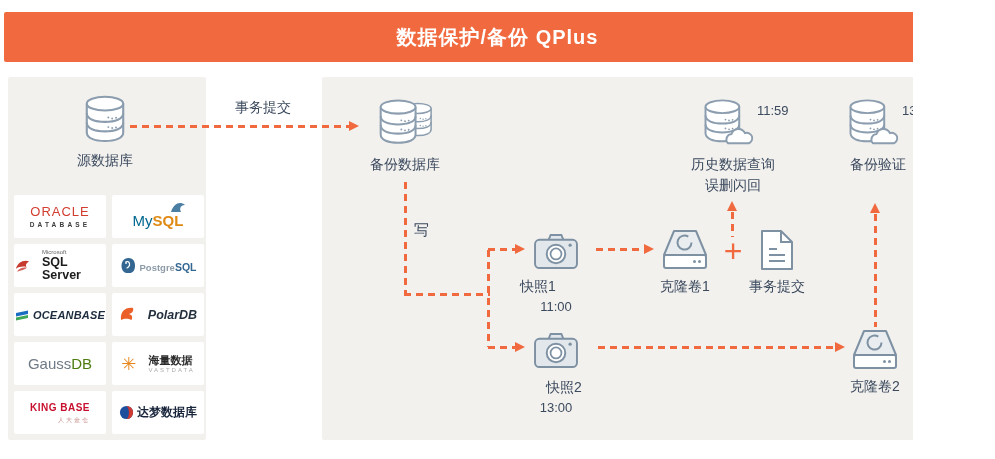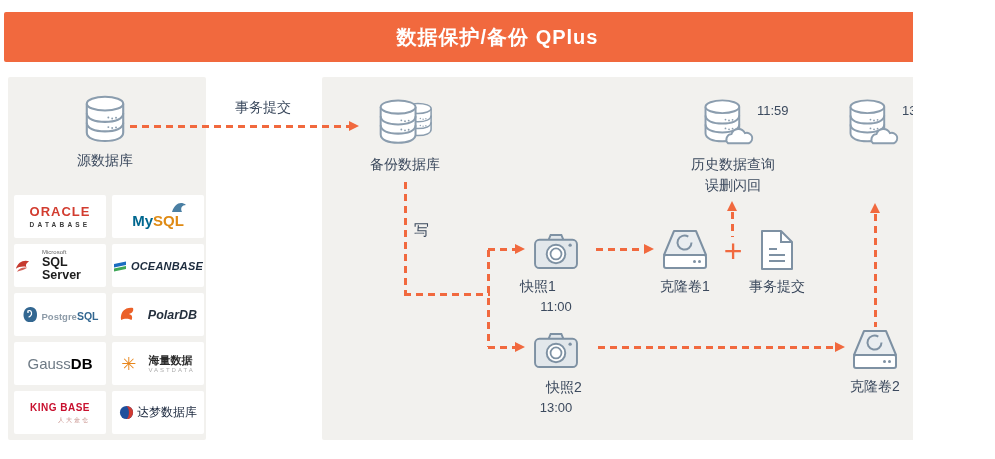--- a/index.html
+++ b/index.html
@@ -29,39 +29,39 @@
   .hline{height:3px;background:repeating-linear-gradient(90deg,var(--accent) 0 7px,transparent 7px 12px);}
   .vline{width:3px;background:repeating-linear-gradient(180deg,var(--accent) 0 7px,transparent 7px 12px);}
   .ah-r{width:0;height:0;border-top:5px solid transparent;border-bottom:5px solid transparent;border-left:10px solid var(--accent);}
   .ah-u{width:0;height:0;border-left:5px solid transparent;border-right:5px solid transparent;border-bottom:10px solid var(--accent);}
   .plus{color:var(--accent);font-size:32px;font-weight:400;line-height:32px;width:28px;text-align:center;}
   
   .vendor-grid{left:14px;top:195px;display:grid;grid-template-columns:92px 92px;grid-auto-rows:43px;gap:6px;}
   .vcard{background:#fff;border-radius:2px;display:flex;align-items:center;justify-content:center;overflow:hidden;}
   .vcol{display:flex;flex-direction:column;align-items:center;}
   .vrow{display:flex;align-items:center;gap:12px;}
-  .oracle1{color:#D23C2F;font-weight:700;font-size:13px;letter-spacing:1px;line-height:13px;}
+  .oracle1{color:#D23C2F;font-weight:400;font-size:13px;letter-spacing:1px;line-height:13px;}
   .oracle2{color:#3a3a3a;font-size:6.5px;letter-spacing:3.2px;font-weight:700;margin-top:3px;}
   .mysql-wrap{position:relative;padding-top:8px;}
-  .mysql1{color:#00678F;font-weight:700;font-size:15px;}
+  .mysql1{color:#00678F;font-weight:400;font-size:15px;}
   .mysql2{color:#DF8A13;font-weight:700;font-size:15px;}
   .ms-sub{color:#666;font-size:6px;line-height:7px;}
   .ms-main{color:#1c1c1c;font-size:12.5px;font-weight:600;line-height:13px;}
   .pg1{color:#8D9BA8;font-size:9.5px;font-weight:600;}
   .pg2{color:#336791;font-size:10.5px;font-weight:700;}
   .ob-text{color:#1C2B3D;font-size:11px;font-weight:800;font-style:italic;letter-spacing:.2px;}
   .polar-text{color:#25303E;font-size:12.5px;font-weight:700;font-style:italic;}
   .gauss1{color:#6E7A85;font-size:15px;font-weight:400;}
-  .gauss2{color:#000000;font-size:15px;font-weight:700;}
+  .gauss2{color:#4d7c0f;font-size:15px;font-weight:400;}
   .vast-star{color:#E8861B;font-size:18px;line-height:18px;font-weight:700;}
   .vast-main{color:#2b2b2b;font-size:11px;font-weight:700;line-height:12px;}
   .vast-sub{color:#ABABAB;font-size:6px;letter-spacing:2px;line-height:8px;}
   .kb-main{color:#C8102E;font-size:10px;font-weight:800;letter-spacing:.5px;line-height:13px;}
   .kb-sub{color:#C48A84;font-size:6px;letter-spacing:2px;margin-top:2px;align-self:flex-end;}
-  .dm-text{color:#17243A;font-size:12px;font-weight:400;}
+  .dm-text{color:#17243A;font-size:12px;font-weight:700;}
 </style>
 </head>
 <body>
 
 <svg width="0" height="0" style="position:absolute" aria-hidden="true">
   <defs>
     <g id="sym-db">
       <path d="M5 11 V41 c0 6 8.5 9 19 9 s19 -3 19 -9 V11" fill="#fff" stroke="#8B9DAE" stroke-width="2.2"></path>
       <ellipse cx="24" cy="11" rx="19" ry="7.2" fill="#fff" stroke="#8B9DAE" stroke-width="2.2"></ellipse>
       <path d="M5 21 c0 6 8.5 9 19 9 s19 -3 19 -9" fill="none" stroke="#8B9DAE" stroke-width="2.2"></path>
@@ -144,35 +144,35 @@
           <path d="M3 14 C6 10 10 9 14 10 C11 12 8 13 3 14 Z" fill="#C63A2F" opacity=".8"></path>
         </svg>
         <div class="vcol" style="align-items:flex-start">
           <div class="ms-sub">Microsoft</div>
           <div class="ms-main">SQL Server</div>
         </div>
       </div>
     </div>
     <div class="vcard">
       <div class="vrow" style="gap:3px">
-        <svg width="15" height="12" viewBox="0 0 15 12">
-          <path d="M1 4 l12 -2.5 v3.5 l-12 2.5 z" fill="#1B6DC1"></path>
-          <path d="M1 8.5 l12 -2.5 v3 l-12 2.5 z" fill="#3FA757"></path>
-        </svg>
-        <span class="ob-text">OCEANBASE</span>
-      </div>
-    </div>
-    <div class="vcard">
-      <div class="vrow" style="gap:3px">
         <svg width="17" height="17" viewBox="0 0 17 17">
           <path d="M8.5 1 C3.5 1 1.5 5 1.5 9 c0 4 2.5 7 5 7 h3 c3 0 5.5-2.5 5.5-7 C15 5 13.5 1 8.5 1 Z" fill="#336791"></path>
           <path d="M5.5 5 C7 4 9 4.5 9.5 6.5 C10 9 8 11 6.5 11" fill="none" stroke="#fff" stroke-width="1.2"></path>
           <circle cx="6" cy="6" r=".9" fill="#fff"></circle>
         </svg>
         <span><span class="pg1">Postgre</span><span class="pg2">SQL</span></span>
+      </div>
+    </div>
+    <div class="vcard">
+      <div class="vrow" style="gap:3px">
+        <svg width="15" height="12" viewBox="0 0 15 12">
+          <path d="M1 4 l12 -2.5 v3.5 l-12 2.5 z" fill="#1B6DC1"></path>
+          <path d="M1 8.5 l12 -2.5 v3 l-12 2.5 z" fill="#3FA757"></path>
+        </svg>
+        <span class="ob-text">OCEANBASE</span>
       </div>
     </div>
     <div class="vcard">
       <div class="vrow">
         <svg width="17" height="17" viewBox="0 0 17 17">
           <path d="M2 14 C1 6 6 1 14 2 C15 5 13 7.5 9.5 8 C13 8.5 14 11 12.5 14 C9 12 5 12.5 2 14 Z" fill="#EB6028"></path>
         </svg>
         <span class="polar-text">PolarDB</span>
       </div>
     </div>
@@ -220,20 +220,21 @@
       <use href="#sym-dbcloud"></use>
     </svg>
   <div class="abs time-badge" style="left:757px;top:103px">11:59</div>
   <div class="abs nlabel" style="left:663px;top:176px">误删闪回</div>
   <div class="abs nlabel" style="left:663px;top:155px">历史数据查询</div>
 
   <svg class="abs" style="left:846px;top:97px" width="58" height="53" viewBox="0 0 60 55">
       <use href="#sym-dbcloud"></use>
     </svg>
   <div class="abs time-badge" style="left:902px;top:103px">13:00</div>
+  <div class="abs nlabel" style="left:808px;top:155px">备份验证</div>
 
   <div class="abs vline" style="left:404px;top:182px;height:113px"></div>
   <div class="abs" style="left:414px;top:221px;color:var(--txt);font-size:15px">写</div>
   <div class="abs hline" style="left:404px;top:293px;width:86px"></div>
   <div class="abs vline" style="left:487px;top:250px;height:97px"></div>
 
   <div class="abs hline" style="left:488px;top:248px;width:30px"></div>
   <div class="abs ah-r" style="left:515px;top:244px"></div>
   <svg class="abs" style="left:533px;top:232px" width="46" height="39" viewBox="0 0 46 40">
       <use href="#sym-camera"></use>

